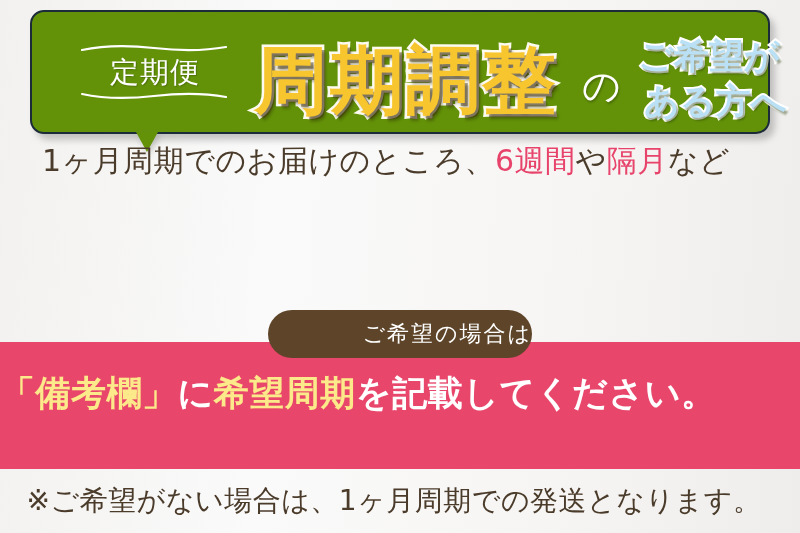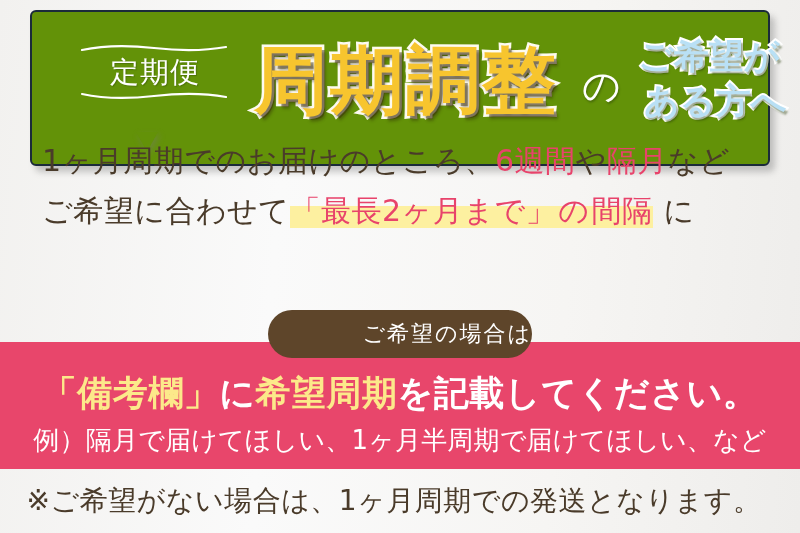--- a/index.html
+++ b/index.html
@@ -21,24 +21,24 @@
     background: linear-gradient(95deg, #f2f1ef 0%, #fafafa 35%, #f6f5f3 70%, #eeedeb 100%);
     overflow: hidden;
   }
 
   
   .header-box {
     position: absolute;
     left: 30px;
     top: 10px;
     width: 740px;
-    height: 156px;
+    height: 124px;
     background: #639208;
     border: 2px solid #1b2b3a;
-    border-radius: 6px;
+    border-radius: 14px;
     box-sizing: border-box;
     box-shadow: 5px 6px 6px rgba(120,120,120,0.40);
     display: flex;
     align-items: center;
   }
   .header-tail {
     position: absolute;
     left: 136px;
     top: 132px;
     width: 0;
@@ -184,21 +184,20 @@
     width: 800px;
     height: 127px;
     background: #e8466b;
     z-index: 2;
   }
   .pink-main {
     position: absolute;
     left: 0;
     top: 28px;
     width: 800px;
-    text-align: center;
     font-size: 35px;
     line-height: 46px;
     font-weight: bold;
     letter-spacing: 0.5px;
     color: #ffffff;
     white-space: nowrap;
   }
   .pink-main .y { color: #fce98a; }
   .pink-example {
     position: absolute;
@@ -252,29 +251,25 @@
       <div class="line1">ご希望が</div>
       <div class="line2">ある方へ</div>
     </div>
   </div>
   <div class="header-tail"></div>
 
   <div class="body-text">
     <span class="ln">
       <span>1ヶ月周期でのお届けのところ、</span><span class="hl-pink">6週間</span><span>や</span><span class="hl-pink">隔月</span><span>など</span>
     </span>
-    <span class="ln">
-      <span>ご希望に合わせて</span><span class="hl-mark">「最長2ヶ月まで」</span><span class="hl-mark">の</span><span class="hl-mark">間隔</span><span> に</span>
-    </span>
   </div>
 
   <div class="badge">ご希望の場合は</div>
 
   <div class="pink-band">
     <div class="pink-main">
       <span class="y">「備考欄」</span><span>に</span><span class="y">希望周期</span><span>を記載してください。</span>
     </div>
-    <div class="pink-example">例）隔月で届けてほしい、1ヶ月半周期で届けてほしい、など</div>
   </div>
 
   <div class="footer-note">※ご希望がない場合は、1ヶ月周期での発送となります。</div>
 
 </div>
 
 </body></html>

